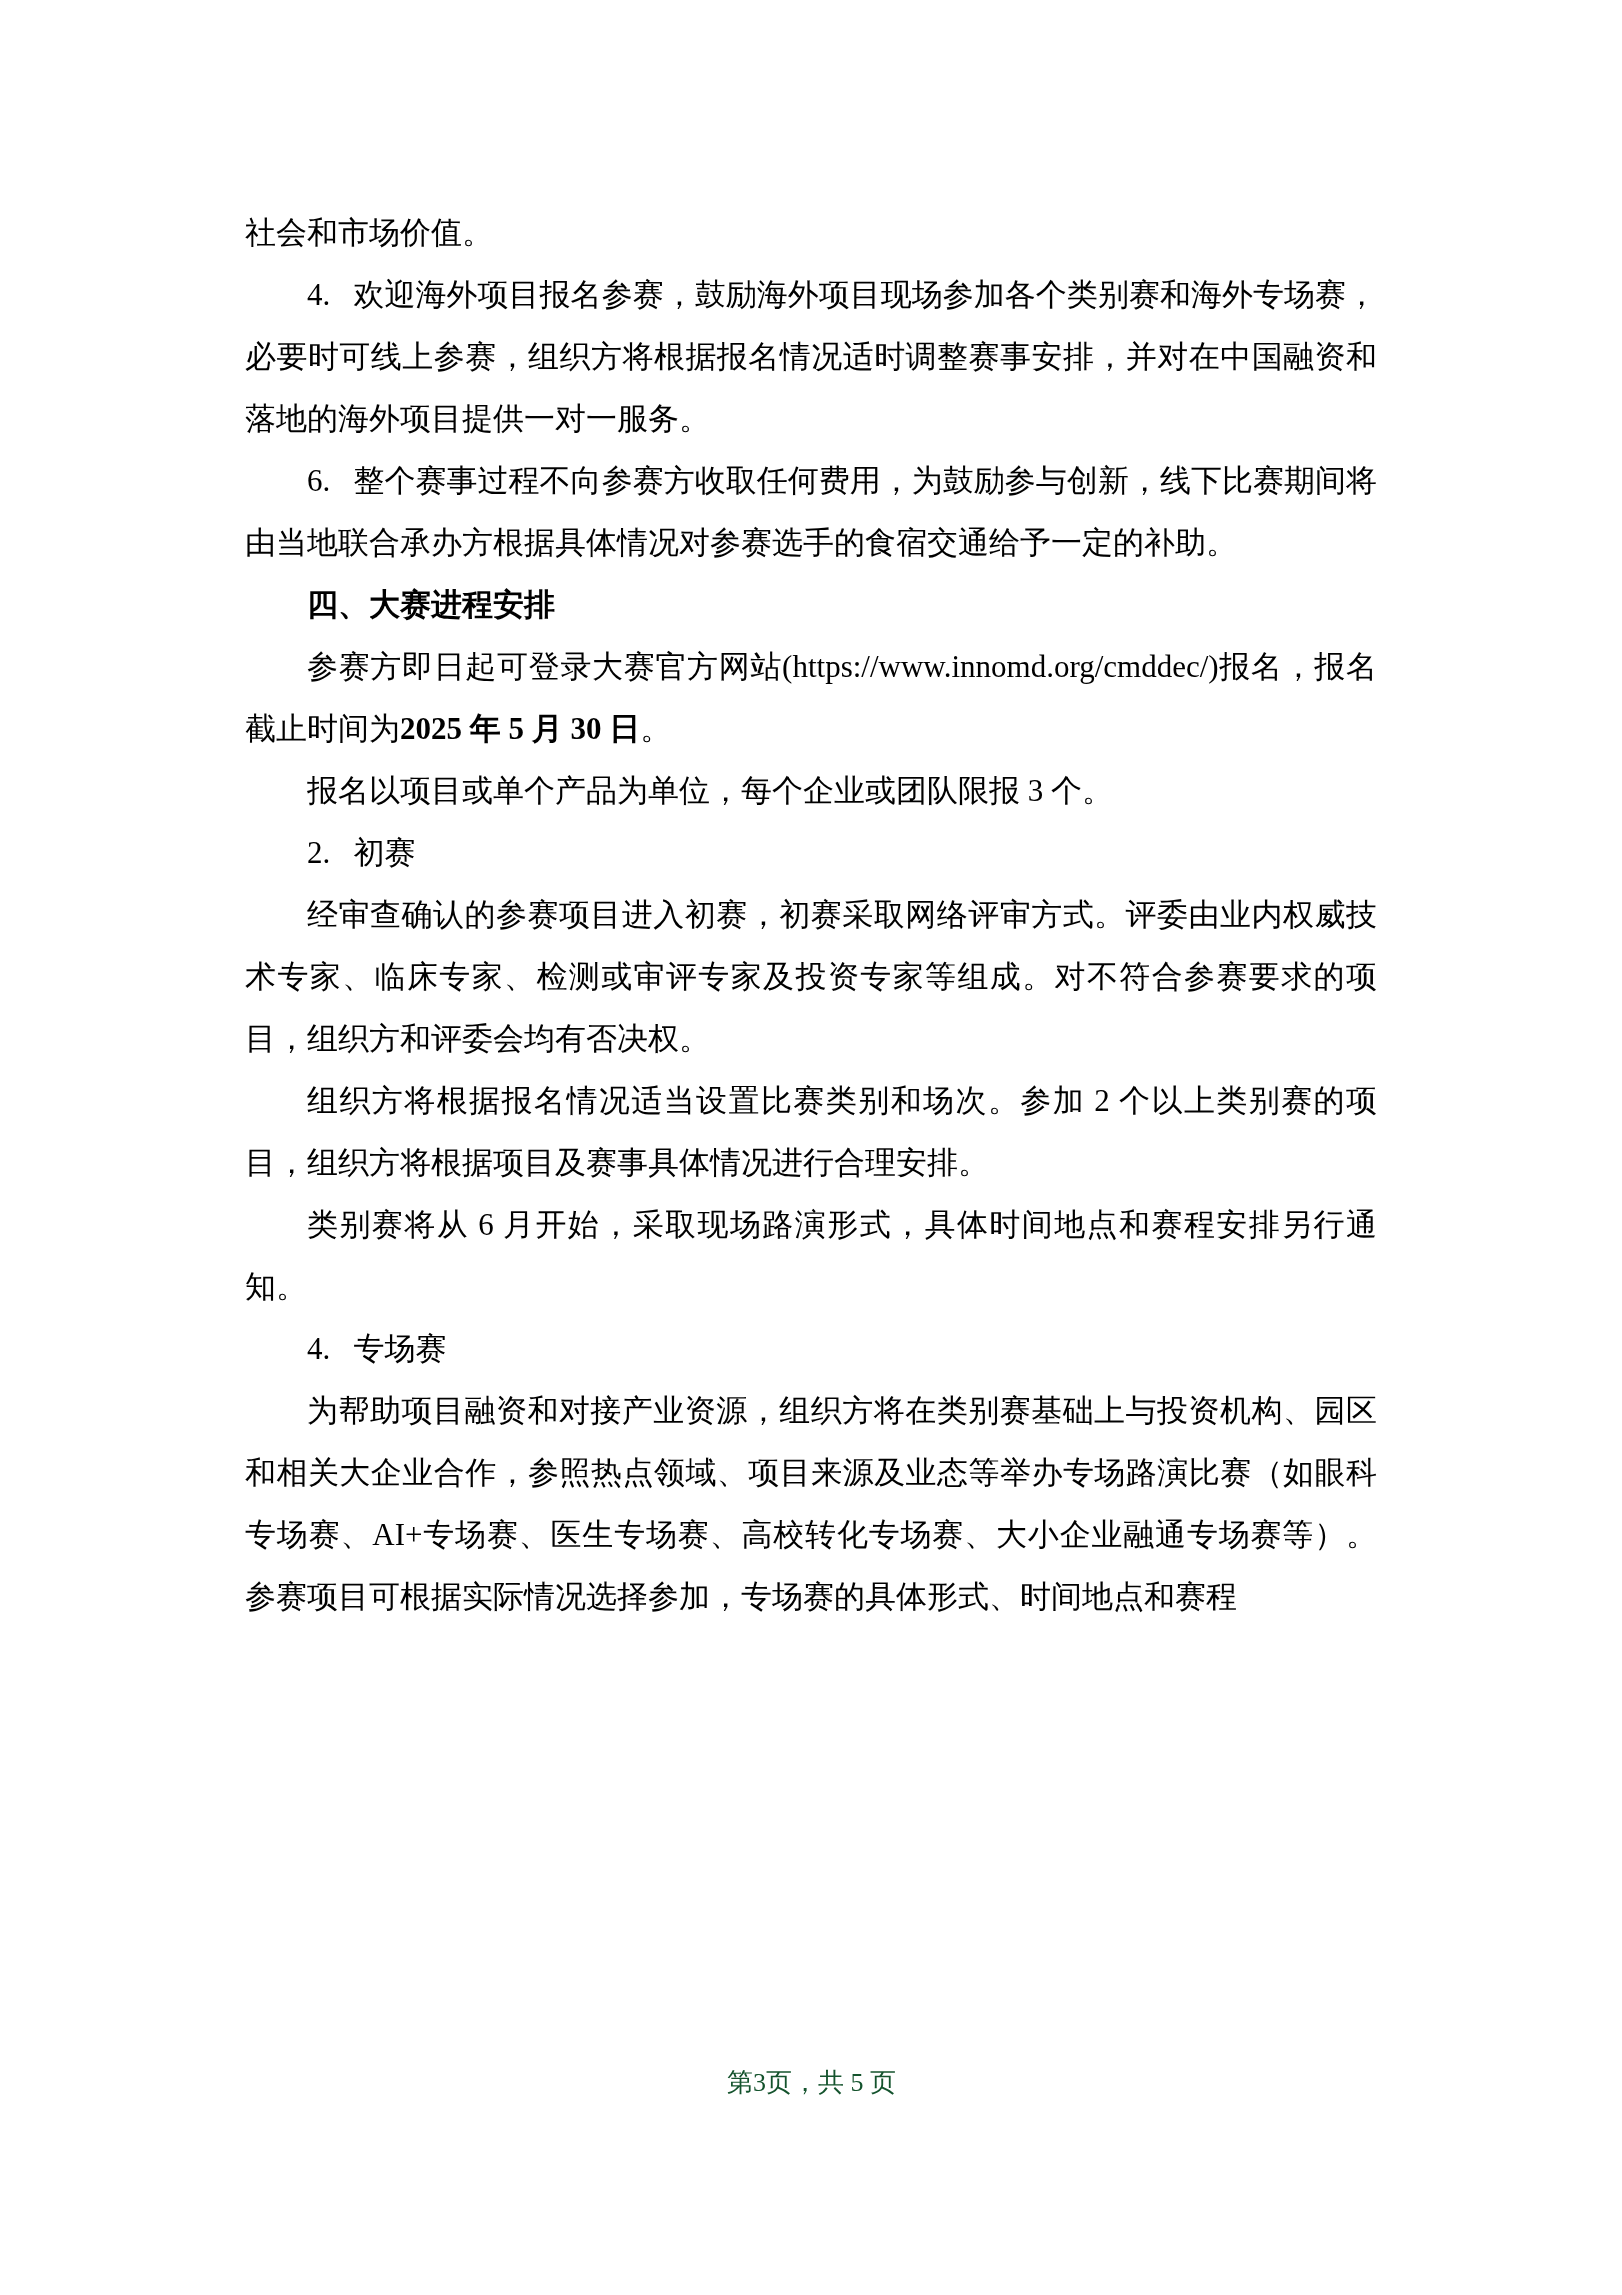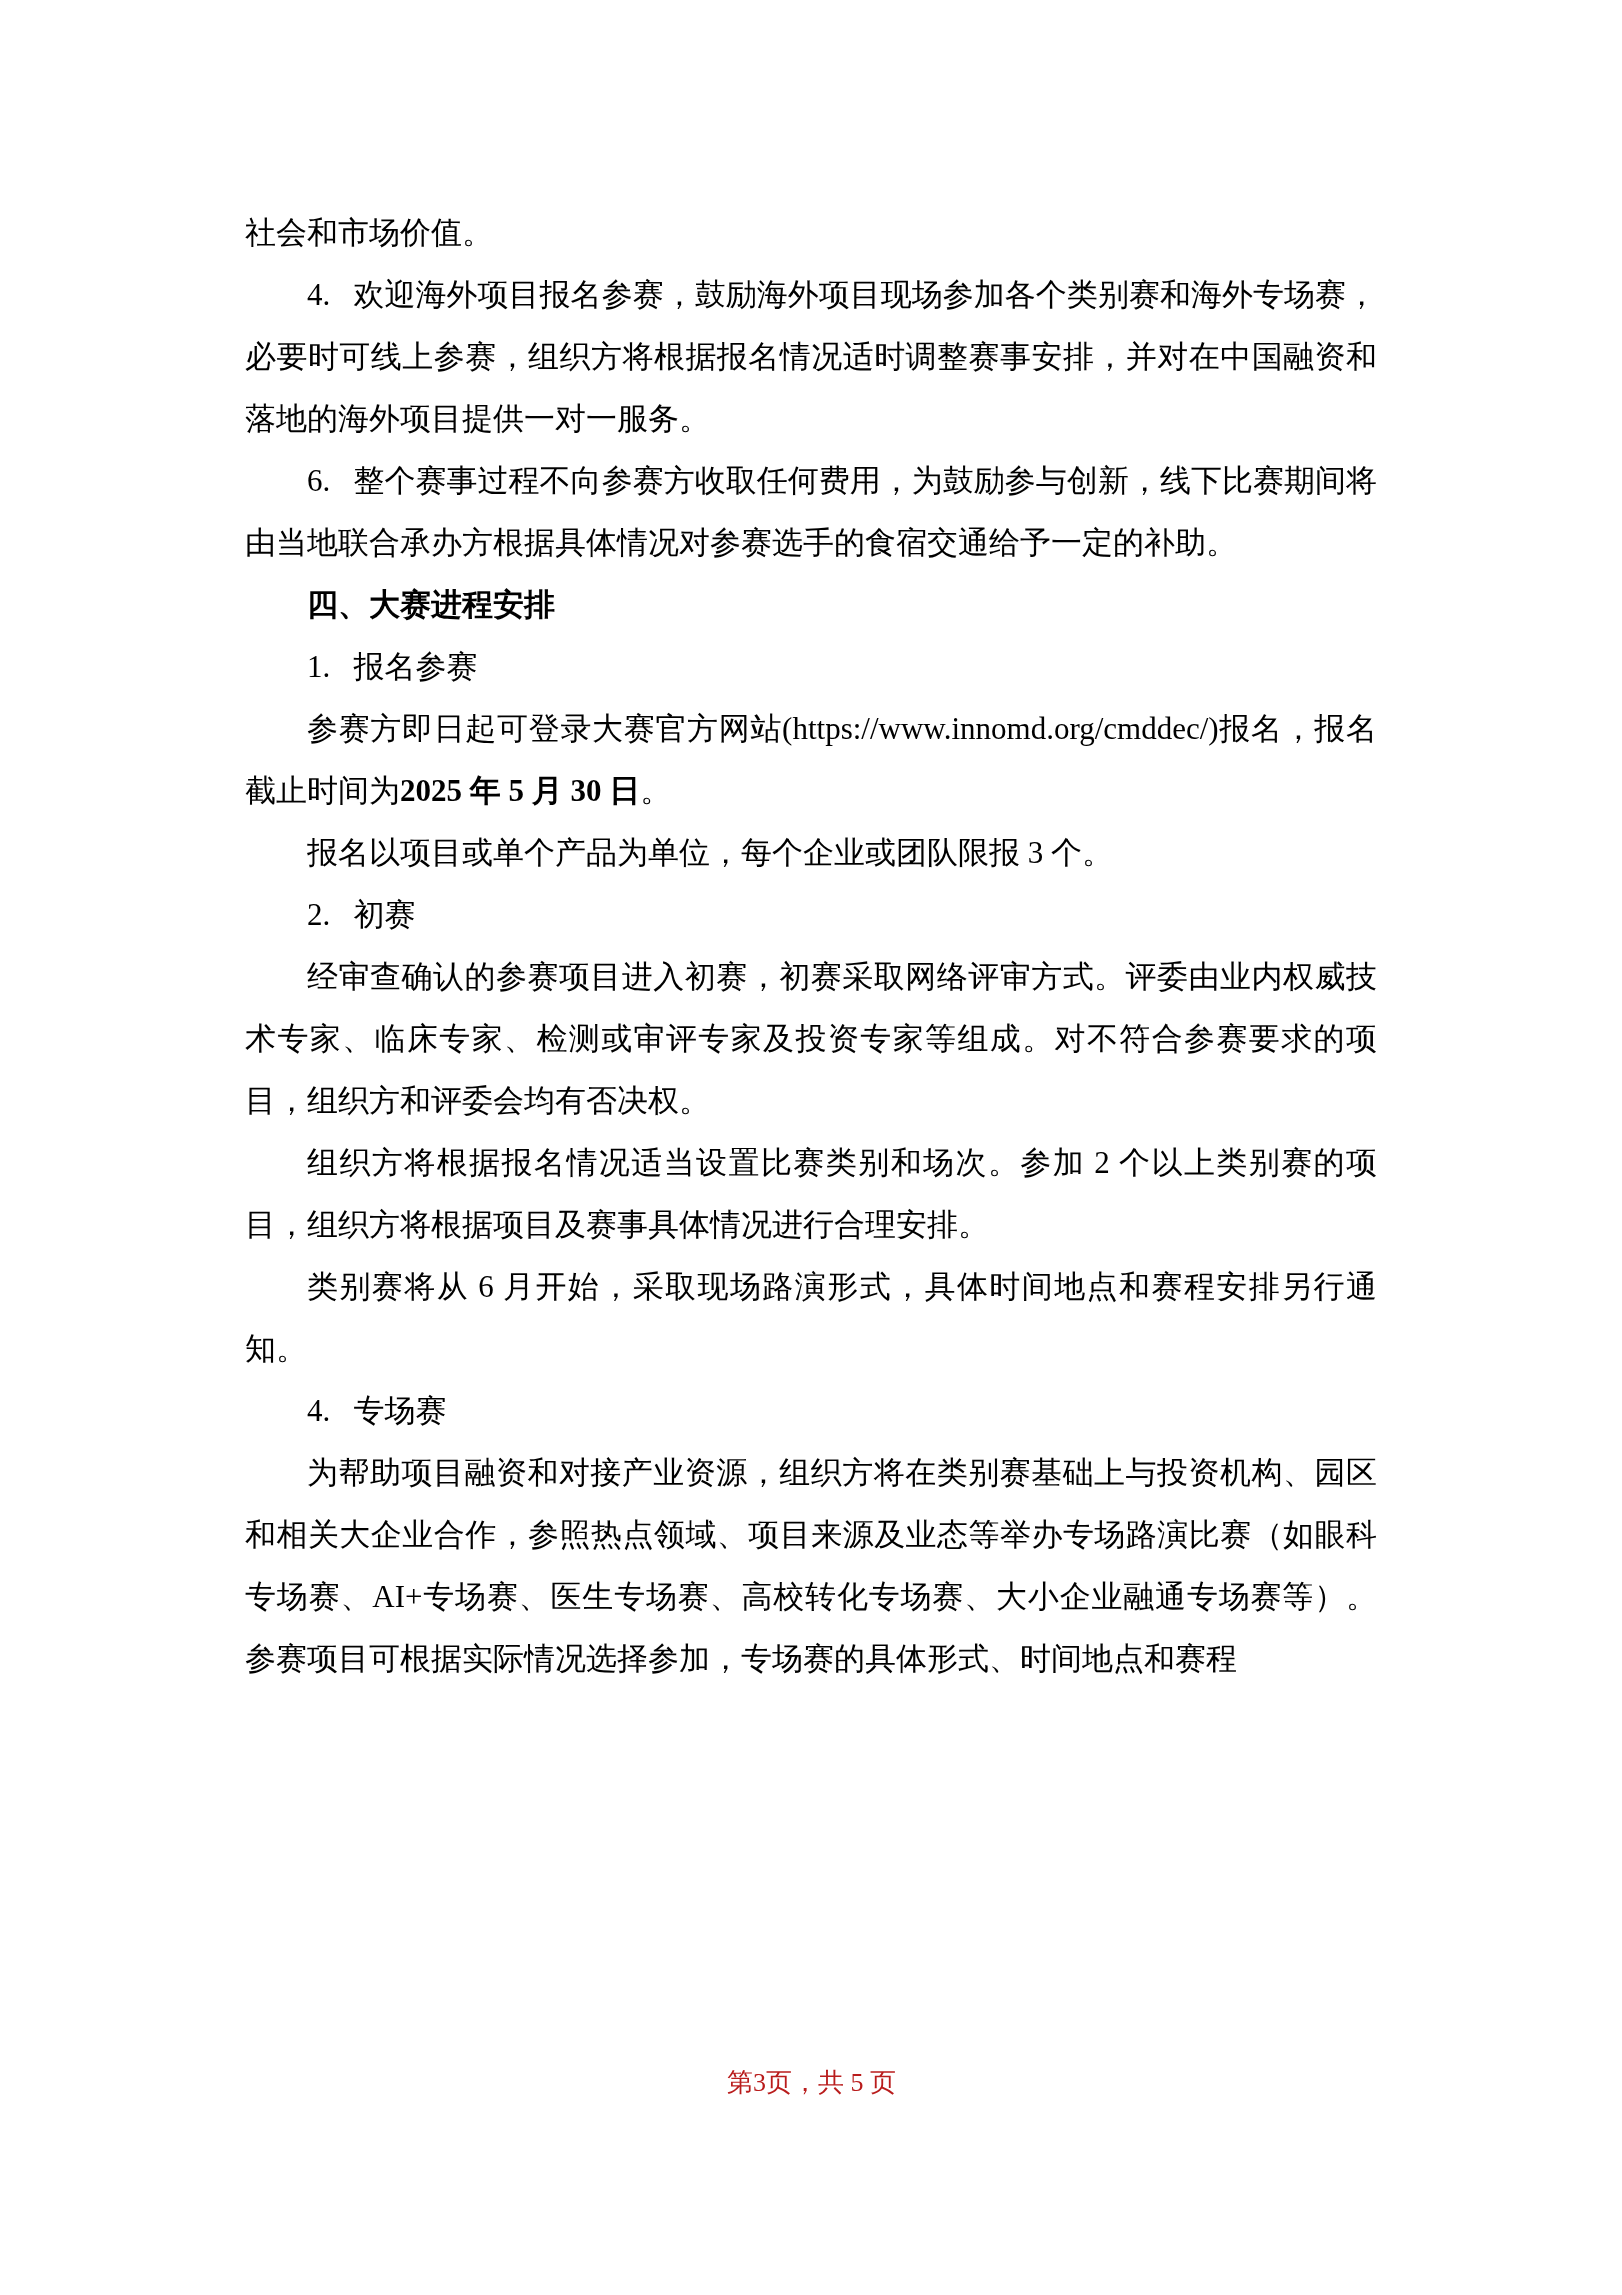--- a/index.html
+++ b/index.html
@@ -42,35 +42,34 @@
   }
   .b { font-weight: bold; }
   .footer {
     position: absolute;
     left: 0;
     top: 2040px;
     width: 100%;
     text-align: center;
     font-size: 26px;
     line-height: 37px;
-    color: #b91c1c;
+    color: #14532d;
     font-family: "Liberation Serif", "DejaVu Serif", serif;
   }
 </style>
 </head>
 <body>
 
 <div class="page">
   <div class="content">
 
   <p class="para flush"><span>社会和市场价值。</span></p>
       <p class="para item"><span class="num">4.</span><span>欢迎海外项目报名参赛，鼓励海外项目现场参加各个类别赛和海外专场赛，必要时可线上参赛，组织方将根据报名情况适时调整赛事安排，并对在中国融资和落地的海外项目提供一对一服务。</span></p>
       <p class="para item"><span class="num">6.</span><span>整个赛事过程不向参赛方收取任何费用，为鼓励参与创新，线下比赛期间将由当地联合承办方根据具体情况对参赛选手的食宿交通给予一定的补助。</span></p>
       <p class="para heading"><span class="b">四、大赛进程安排</span></p>
-      <p class="para item"><span class="num">1.</span><span>报名参赛</span></p>
       <p class="para indent"><span>参赛方即日起可登录大赛官方网站(https://www.innomd.org/cmddec/)报名，报名截止时间为</span><span class="b">2025 年 5 月 30 日</span><span>。</span></p>
       <p class="para indent"><span>报名以项目或单个产品为单位，每个企业或团队限报 3 个。</span></p>
       <p class="para item"><span class="num">2.</span><span>初赛</span></p>
       <p class="para indent"><span>经审查确认的参赛项目进入初赛，初赛采取网络评审方式。评委由业内权威技术专家、临床专家、检测或审评专家及投资专家等组成。对不符合参赛要求的项目，组织方和评委会均有否决权。</span></p>
       <p class="para indent"><span>组织方将根据报名情况适当设置比赛类别和场次。参加 2 个以上类别赛的项目，组织方将根据项目及赛事具体情况进行合理安排。</span></p>
       <p class="para indent"><span>类别赛将从 6 月开始，采取现场路演形式，具体时间地点和赛程安排另行通知。</span></p>
       <p class="para item"><span class="num">4.</span><span>专场赛</span></p>
       <p class="para indent"><span>为帮助项目融资和对接产业资源，组织方将在类别赛基础上与投资机构、园区和相关大企业合作，参照热点领域、项目来源及业态等举办专场路演比赛（如眼科专场赛、AI+专场赛、医生专场赛、高校转化专场赛、大小企业融通专场赛等）。参赛项目可根据实际情况选择参加，专场赛的具体形式、时间地点和赛程</span></p>
     </div>
   <div class="footer">第3页，共 5 页</div>

